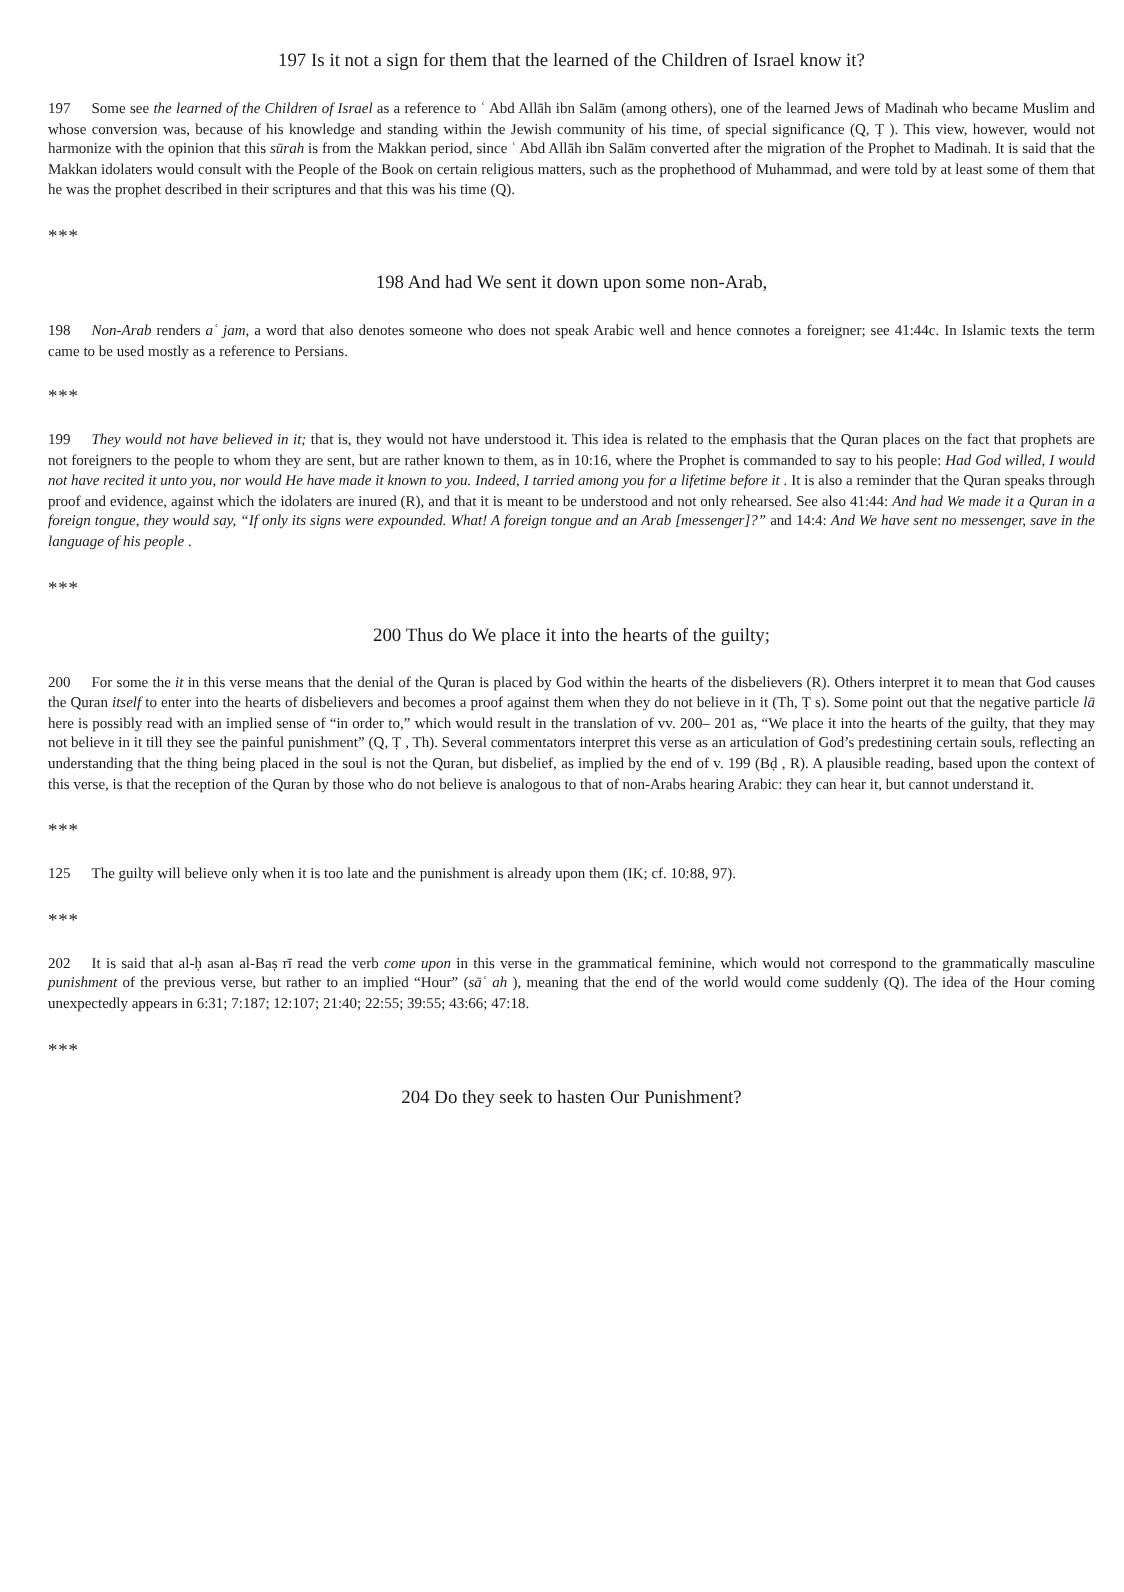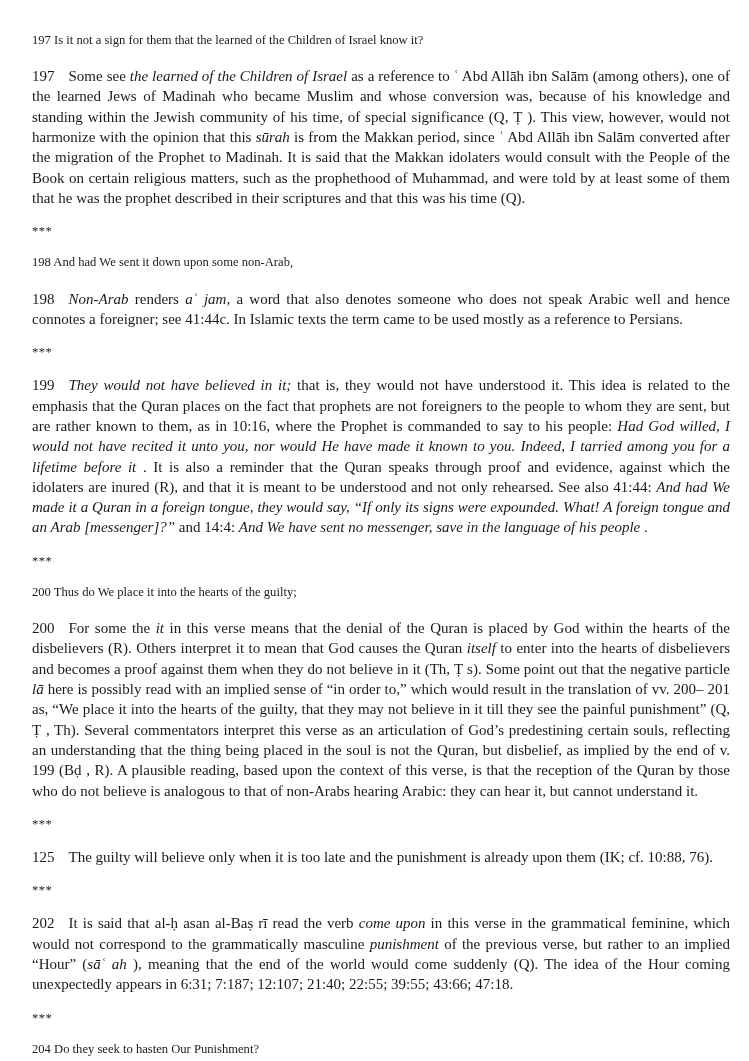--- a/index.html
+++ b/index.html
@@ -21,27 +21,27 @@
     padding: 32px 19px 0 32px;
     overflow: hidden;
   }
   .content {
     width: 698px;
   }
   
   .verse-line {
     font-size: 12.6px;
     line-height: 1.36;
-    text-align: left;
+    text-align: center;
     margin: 0 0 17px 0;
     text-indent: 0;
   }
   
   .commentary {
-    font-size: 15px;
+    font-size: 10px;
     line-height: 1.355;
     text-align: justify;
     text-justify: inter-word;
     margin: 0 0 16px 0;
   }
   .commentary .num {
     font-style: normal;
   }
   .commentary .gap {
     display: inline-block;
@@ -68,19 +68,19 @@
       <p class="commentary"><span class="num">197</span><span class="gap"></span><span>Some see </span><i>the learned of the Children of Israel</i><span> as a reference to ʿ Abd Allāh ibn Salām (among others), one of the learned Jews of Madinah who became Muslim and whose conversion was, because of his knowledge and standing within the Jewish community of his time, of special significance (Q, Ṭ ). This view, however, would not harmonize with the opinion that this </span><i>sūrah</i><span> is from the Makkan period, since ʿ Abd Allāh ibn Salām converted after the migration of the Prophet to Madinah. It is said that the Makkan idolaters would consult with the People of the Book on certain religious matters, such as the prophethood of Muhammad, and were told by at least some of them that he was the prophet described in their scriptures and that this was his time (Q).</span></p>
       <p class="sep">***</p>
       <p class="verse-line">198 And had We sent it down upon some non-Arab,</p>
       <p class="commentary"><span class="num">198</span><span class="gap"></span><i>Non-Arab</i><span> renders </span><i>aʿ jam,</i><span> a word that also denotes someone who does not speak Arabic well and hence connotes a foreigner; see 41:44c. In Islamic texts the term came to be used mostly as a reference to Persians.</span></p>
       <p class="sep">***</p>
       <p class="commentary"><span class="num">199</span><span class="gap"></span><i>They would not have believed in it;</i><span> that is, they would not have understood it. This idea is related to the emphasis that the Quran places on the fact that prophets are not foreigners to the people to whom they are sent, but are rather known to them, as in 10:16, where the Prophet is commanded to say to his people: </span><i>Had God willed, I would not have recited it unto you, nor would He have made it known to you. Indeed, I tarried among you for a lifetime before it</i><span> . It is also a reminder that the Quran speaks through proof and evidence, against which the idolaters are inured (R), and that it is meant to be understood and not only rehearsed. See also 41:44: </span><i>And had We made it a Quran in a foreign tongue, they would say, “If only its signs were expounded. What! A foreign tongue and an Arab [messenger]?”</i><span> and 14:4: </span><i>And We have sent no messenger, save in the language of his people</i><span> .</span></p>
       <p class="sep">***</p>
       <p class="verse-line">200 Thus do We place it into the hearts of the guilty;</p>
       <p class="commentary"><span class="num">200</span><span class="gap"></span><span>For some the </span><i>it</i><span> in this verse means that the denial of the Quran is placed by God within the hearts of the disbelievers (R). Others interpret it to mean that God causes the Quran </span><i>itself</i><span> to enter into the hearts of disbelievers and becomes a proof against them when they do not believe in it (Th, Ṭ s). Some point out that the negative particle </span><i>lā</i><span> here is possibly read with an implied sense of “in order to,” which would result in the translation of vv. 200– 201 as, “We place it into the hearts of the guilty, that they may not believe in it till they see the painful punishment” (Q, Ṭ , Th). Several commentators interpret this verse as an articulation of God’s predestining certain souls, reflecting an understanding that the thing being placed in the soul is not the Quran, but disbelief, as implied by the end of v. 199 (Bḍ , R). A plausible reading, based upon the context of this verse, is that the reception of the Quran by those who do not believe is analogous to that of non-Arabs hearing Arabic: they can hear it, but cannot understand it.</span></p>
       <p class="sep">***</p>
-      <p class="commentary"><span class="num">125</span><span class="gap"></span><span>The guilty will believe only when it is too late and the punishment is already upon them (IK; cf. 10:88, 76).</span></p>
+      <p class="commentary"><span class="num">125</span><span class="gap"></span><span>The guilty will believe only when it is too late and the punishment is already upon them (IK; cf. 10:88, 97).</span></p>
       <p class="sep">***</p>
       <p class="commentary"><span class="num">202</span><span class="gap"></span><span>It is said that al-ḥ asan al-Baṣ rī read the verb </span><i>come upon</i><span> in this verse in the grammatical feminine, which would not correspond to the grammatically masculine </span><i>punishment</i><span> of the previous verse, but rather to an implied “Hour” (</span><i>sāʿ ah</i><span> ), meaning that the end of the world would come suddenly (Q). The idea of the Hour coming unexpectedly appears in 6:31; 7:187; 12:107; 21:40; 22:55; 39:55; 43:66; 47:18.</span></p>
       <p class="sep">***</p>
       <p class="verse-line">204 Do they seek to hasten Our Punishment?</p>
     </div>
 </div>
 
 </body></html>

